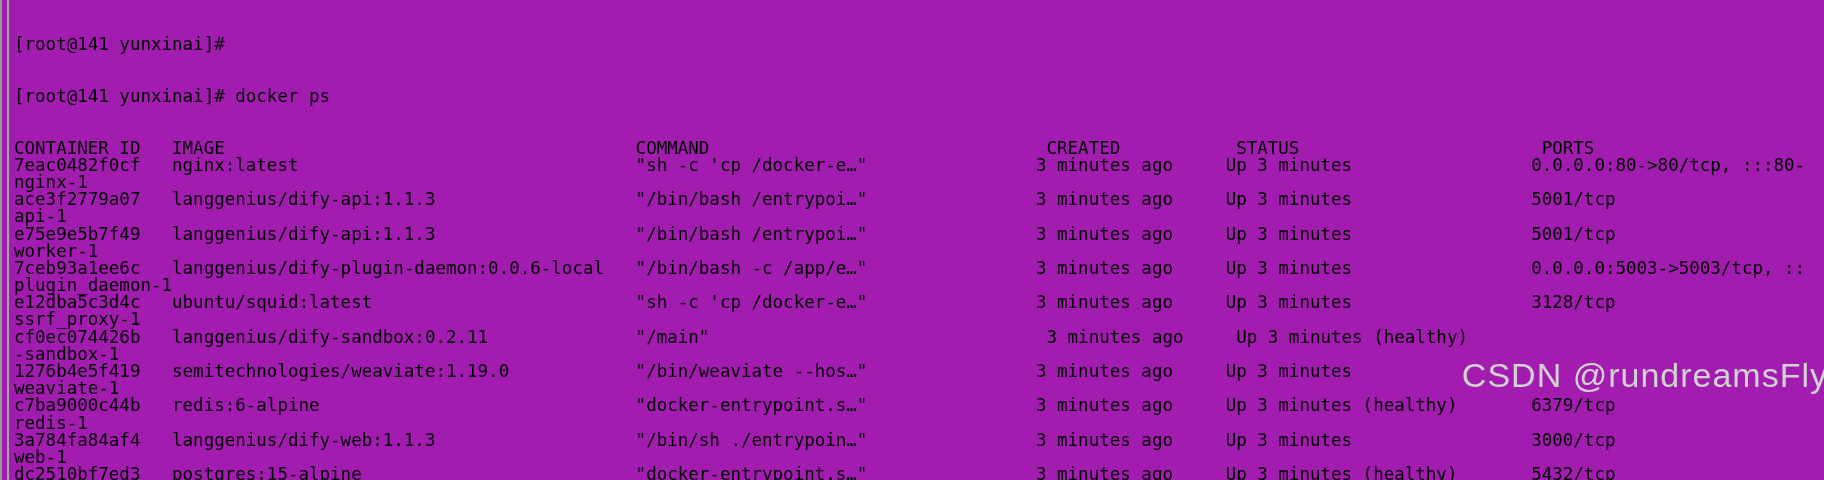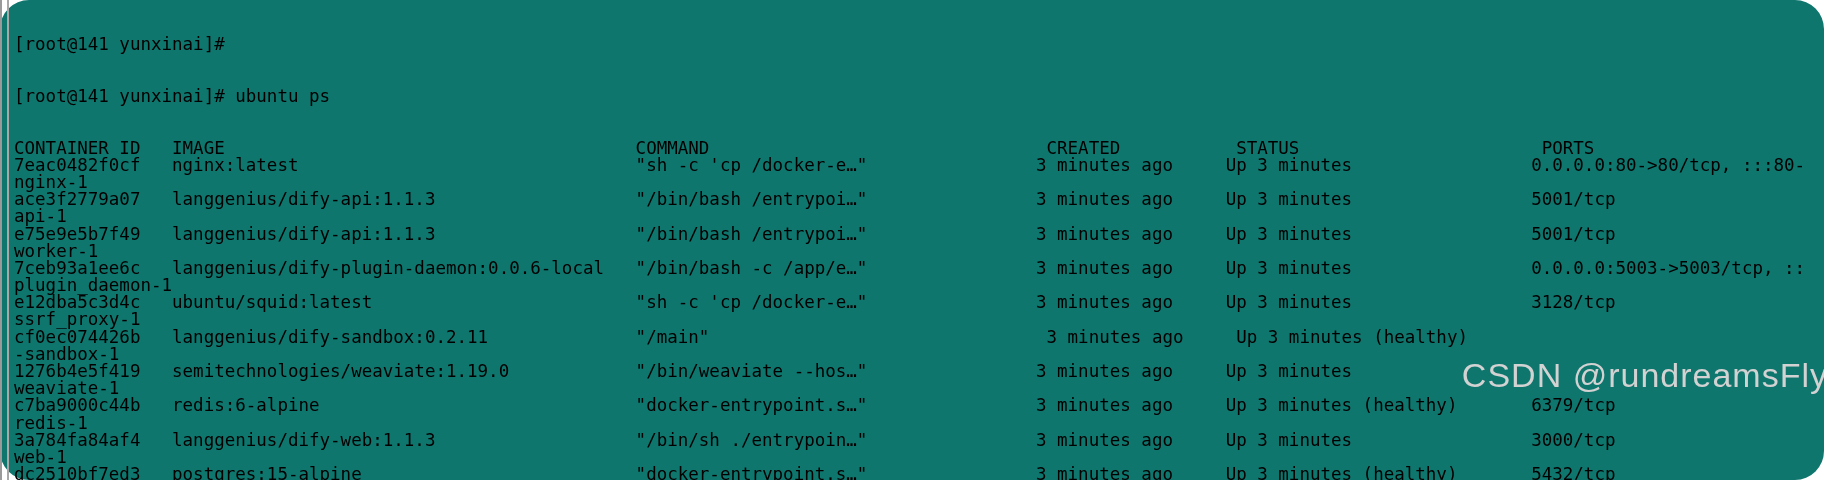--- a/index.html
+++ b/index.html
@@ -6,23 +6,22 @@
   body {
     width: 1824px; height: 480px;
     overflow: hidden;
     background: #ffffff;
     position: relative;
     font-family: "DejaVu Sans Mono", monospace;
   }
   .terminal {
     position: absolute;
     left: 0; top: 0; width: 1824px; height: 480px;
-    background: #0f766e;
+    background: #a21caf;
     color: #000000;
-    border-radius: 29px;
   }
   .win-border {
     position: absolute; top: 0; height: 480px; width: 2px;
     background: #9a9a9a;
   }
   .win-border.outer { left: 0; }
   .win-border.inner { left: 7px; background: #a8a8a8; }
   .content {
     position: absolute;
     left: 14px; top: 2px; right: 0; bottom: 0;
@@ -50,19 +49,19 @@
 </style>
 </head>
 <body>
 
 <div class="terminal">
   <div class="win-border outer"></div>
   <div class="win-border inner"></div>
 
   <div class="content">
     <div class="line">[root@141 yunxinai]#</div>
-    <div class="line"><span>[root@141 yunxinai]#</span> <span>ubuntu ps</span></div>
+    <div class="line"><span>[root@141 yunxinai]#</span> <span>docker ps</span></div>
     <div id="docker-output"><div class="line">CONTAINER ID   IMAGE                                       COMMAND                                CREATED           STATUS                       PORTS</div><div class="line">7eac0482f0cf   nginx:latest                                "sh -c 'cp /docker-e…"                3 minutes ago     Up 3 minutes                 0.0.0.0:80-&gt;80/tcp, :::80-</div><div class="line">nginx-1</div><div class="line">ace3f2779a07   langgenius/dify-api:1.1.3                   "/bin/bash /entrypoi…"                3 minutes ago     Up 3 minutes                 5001/tcp</div><div class="line">api-1</div><div class="line">e75e9e5b7f49   langgenius/dify-api:1.1.3                   "/bin/bash /entrypoi…"                3 minutes ago     Up 3 minutes                 5001/tcp</div><div class="line">worker-1</div><div class="line">7ceb93a1ee6c   langgenius/dify-plugin-daemon:0.0.6-local   "/bin/bash -c /app/e…"                3 minutes ago     Up 3 minutes                 0.0.0.0:5003-&gt;5003/tcp, ::</div><div class="line">plugin_daemon-1</div><div class="line">e12dba5c3d4c   ubuntu/squid:latest                         "sh -c 'cp /docker-e…"                3 minutes ago     Up 3 minutes                 3128/tcp</div><div class="line">ssrf_proxy-1</div><div class="line">cf0ec074426b   langgenius/dify-sandbox:0.2.11              "/main"                                3 minutes ago     Up 3 minutes (healthy)</div><div class="line">-sandbox-1</div><div class="line">1276b4e5f419   semitechnologies/weaviate:1.19.0            "/bin/weaviate --hos…"                3 minutes ago     Up 3 minutes</div><div class="line">weaviate-1</div><div class="line">c7ba9000c44b   redis:6-alpine                              "docker-entrypoint.s…"                3 minutes ago     Up 3 minutes (healthy)       6379/tcp</div><div class="line">redis-1</div><div class="line">3a784fa84af4   langgenius/dify-web:1.1.3                   "/bin/sh ./entrypoin…"                3 minutes ago     Up 3 minutes                 3000/tcp</div><div class="line">web-1</div><div class="line">dc2510bf7ed3   postgres:15-alpine                          "docker-entrypoint.s…"                3 minutes ago     Up 3 minutes (healthy)       5432/tcp</div></div>
     
   </div>
 
   <div class="watermark" style="color: rgb(210, 210, 210);">CSDN @rundreamsFly</div>
 </div>
 
 </body></html>

